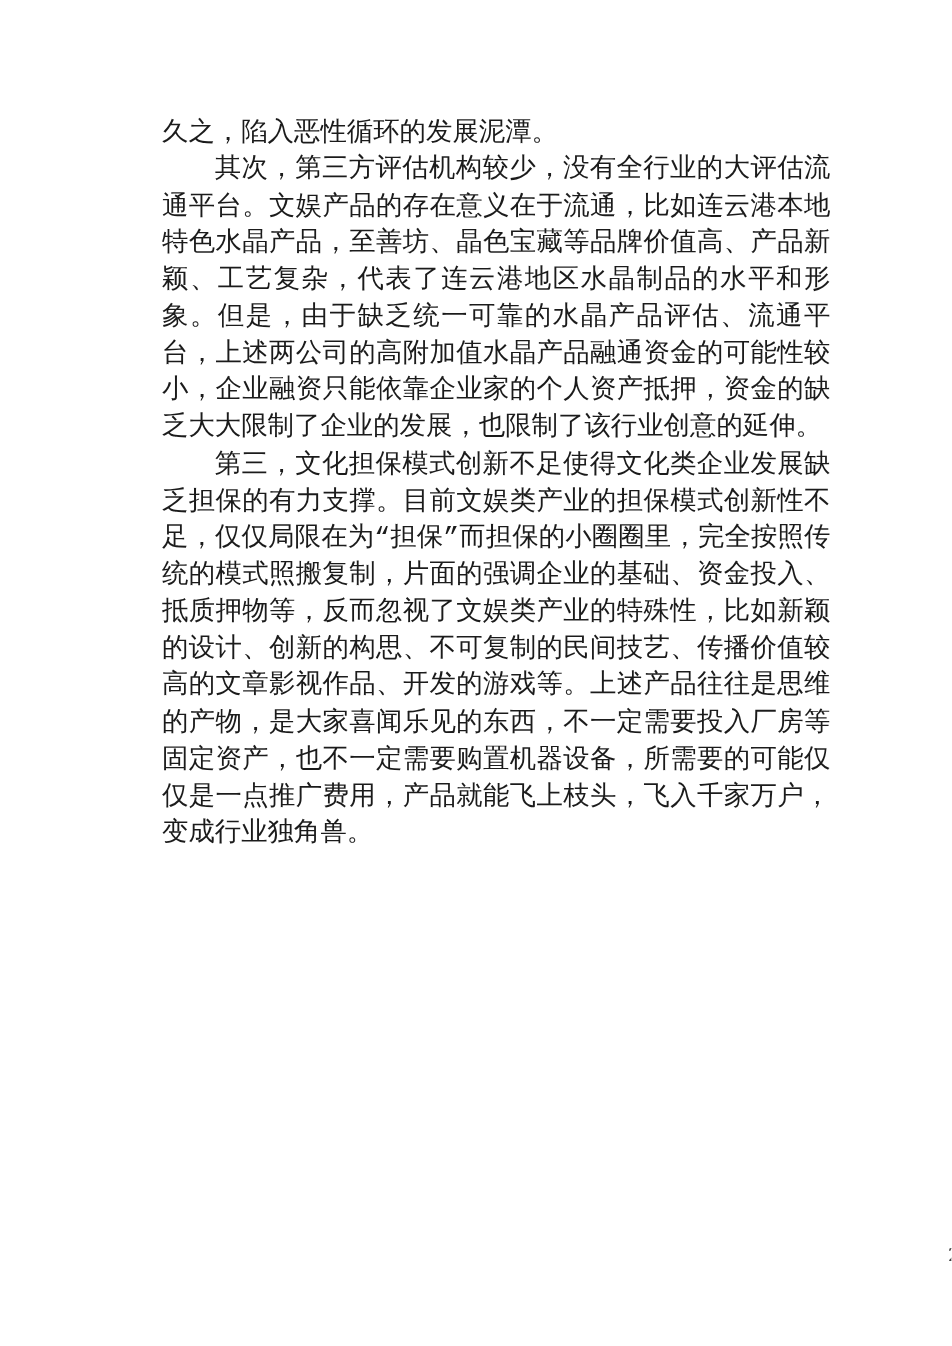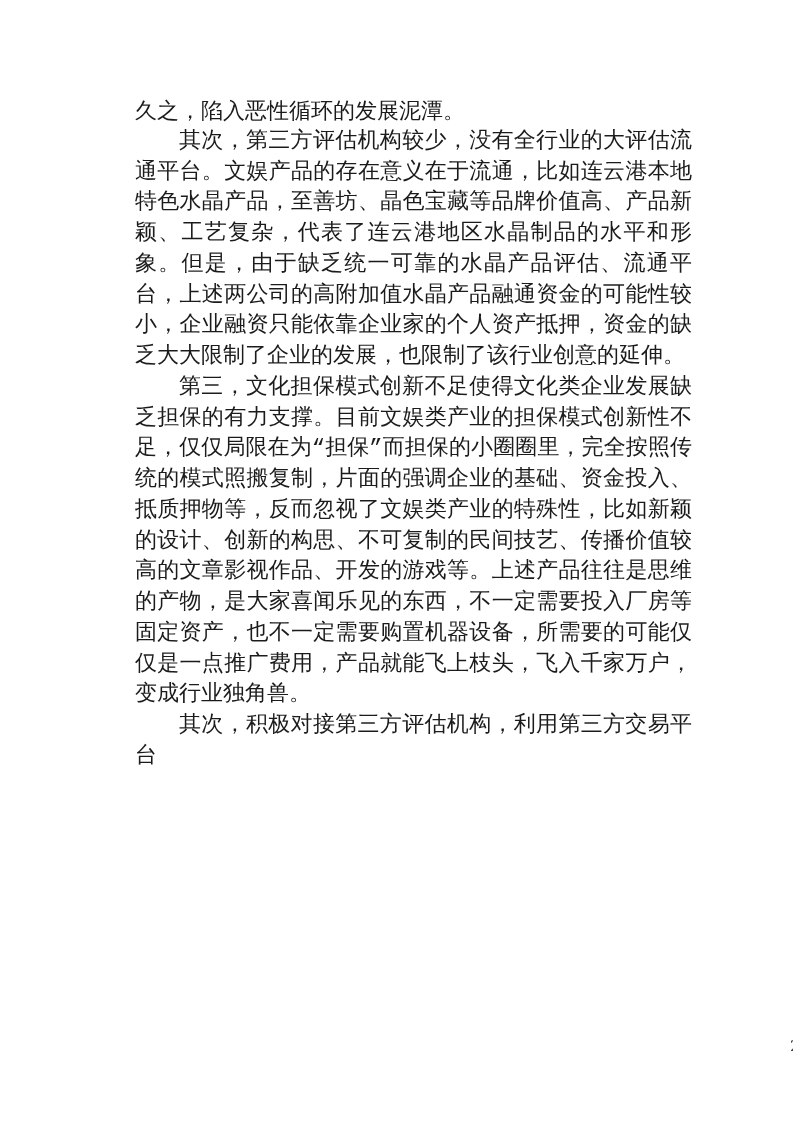--- a/index.html
+++ b/index.html
@@ -48,18 +48,17 @@
   }
 </style>
 </head>
 <body>
 
 <div class="page">
   <div class="content">
     <p class="para">久之，陷入恶性循环的发展泥潭。</p>
     <p class="para indent">其次，第三方评估机构较少，没有全行业的大评估流通平台。文娱产品的存在意义在于流通，比如连云港本地特色水晶产品，至善坊、晶色宝藏等品牌价值高、产品新颖、工艺复杂，代表了连云港地区水晶制品的水平和形象。但是，由于缺乏统一可靠的水晶产品评估、流通平台，上述两公司的高附加值水晶产品融通资金的可能性较小，企业融资只能依靠企业家的个人资产抵押，资金的缺乏大大限制了企业的发展，也限制了该行业创意的延伸。</p>
     <p class="para indent">第三，文化担保模式创新不足使得文化类企业发展缺乏担保的有力支撑。目前文娱类产业的担保模式创新性不足，仅仅局限在为“担保”而担保的小圈圈里，完全按照传统的模式照搬复制，片面的强调企业的基础、资金投入、抵质押物等，反而忽视了文娱类产业的特殊性，比如新颖的设计、创新的构思、不可复制的民间技艺、传播价值较高的文章影视作品、开发的游戏等。上述产品往往是思维的产物，是大家喜闻乐见的东西，不一定需要投入厂房等固定资产，也不一定需要购置机器设备，所需要的可能仅仅是一点推广费用，产品就能飞上枝头，飞入千家万户，变成行业独角兽。</p>
-    <p class="para indent">其次，积极对接第三方评估机构，利用第三方交易平台</p>
   </div>
   <div class="footer">
     <span>21</span>
   </div>
 </div>
 
 </body></html>

